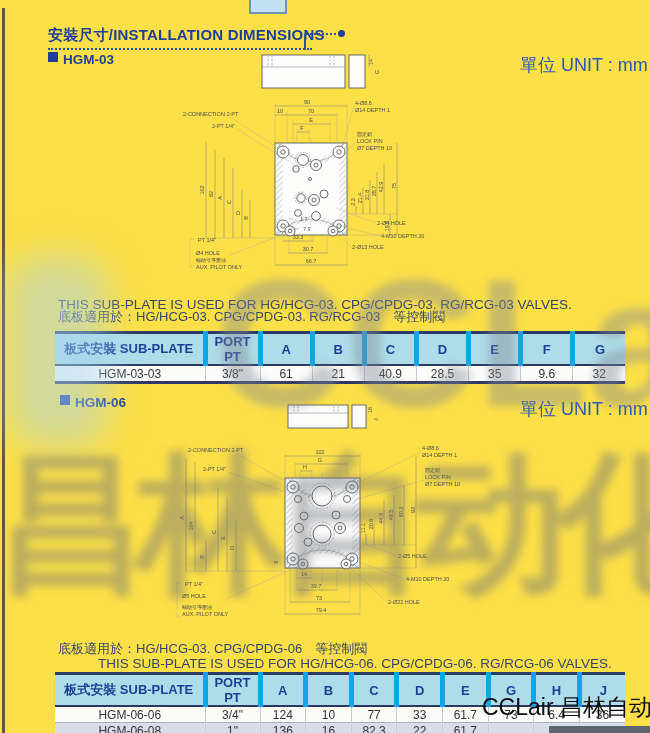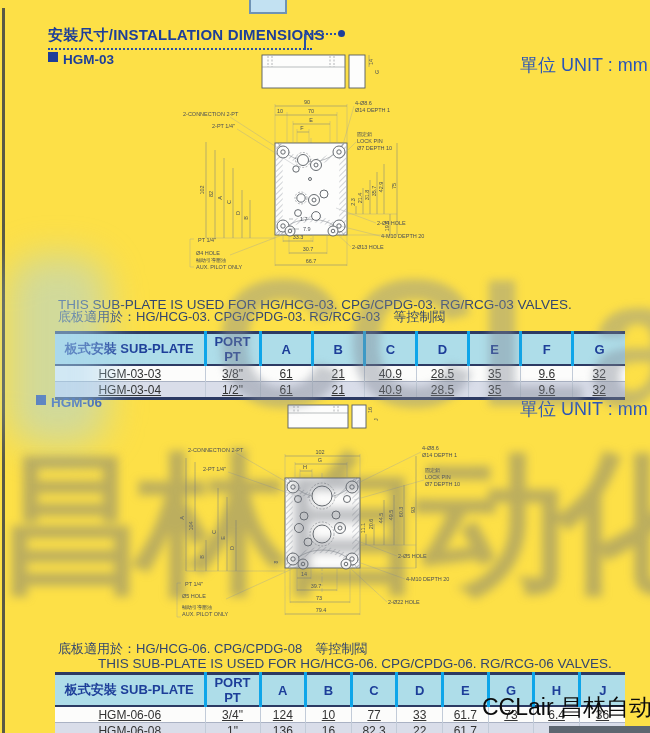--- a/index.html
+++ b/index.html
@@ -21,24 +21,24 @@
   .sec-head{font-size:13.5px;font-weight:bold;color:#1d3e99;display:flex;align-items:flex-start;gap:5px;}
   .sq{width:10px;height:10px;background:#1d3e99;display:inline-block;}
   .unit{font-size:18px;color:#2a55b8;}
   
   .note-zh{font-size:13px;color:#33466e;}
   .note-en{font-size:13.5px;color:#33466e;}
   
   table.dim-table{border-collapse:collapse;table-layout:fixed;width:570px;
     border-top:3px solid #2c3a63;border-bottom:3px solid #2c3a63;background:#fdfdfd;}
   table.dim-table th{background:#aedde9;color:#1d3e99;font-size:13px;font-weight:bold;
-    height:19px;border-bottom:2px solid #2c3a63;border-left:3px solid #0ea5e9;padding:0;}
+    height:19px;border-bottom:2px solid #2c3a63;border-left:5px solid #0ea5e9;padding:0;}
   table.dim-table th:first-child{border-left:none;}
   table.dim-table td{font-size:12px;color:#333;text-align:center;height:15px;
-    border-left:1px solid #c2cbd8;border-top:1px solid #aab2c4;padding:0;text-decoration:underline;}
+    border-left:1px solid #c2cbd8;border-top:1px solid #aab2c4;padding:0;}
   table.dim-table td:first-child{border-left:none;}
   table.dim-table tr.r1 td{border-top:none;background:#fcfcfb;}
   table.dim-table tr.r2 td{background:#d9dde9;}
   
   svg text{font-family:"Liberation Sans",sans-serif;}
   .dt{font-size:5.5px;fill:#4a4f55;}
   .dtz{font-size:5px;fill:#4a4f55;}
   .thin{stroke:#777c82;stroke-width:.5;fill:none;}
   .xln{stroke:#9aa0a6;stroke-width:.35;fill:none;}
   .shape{stroke:#565b61;stroke-width:.9;fill:#fdfdfc;}
@@ -269,35 +269,24 @@
       <td>HGM-03-03</td>
       <td>3/8"</td>
       <td>61</td>
       <td>21</td>
       <td>40.9</td>
       <td>28.5</td>
       <td>35</td>
       <td>9.6</td>
       <td>32</td>
     </tr>
-    <tr class="r2">
-      <td>HGM-03-04</td>
-      <td>1/2"</td>
-      <td>61</td>
-      <td>21</td>
-      <td>40.9</td>
-      <td>28.5</td>
-      <td>35</td>
-      <td>9.6</td>
-      <td>32</td>
-    </tr>
   </tbody>
     </table>
 
-  <div class="abs sec-head" style="left:36px;top:395px;">
+  <div class="abs sec-head" style="left:60px;top:395px;">
     <span class="sq"></span>
     <span>HGM-06</span>
   </div>
   <div class="abs unit" style="left:520px;top:397px;">單位 UNIT : mm</div>
 
   <svg class="abs" style="left:150px;top:400px;" width="340" height="225" viewBox="0 0 340 225">
 
     <g>
       <rect class="shape" x="138" y="5" width="60" height="23"></rect>
       <line class="thin" x1="138" y1="13" x2="198" y2="13"></line>
@@ -436,21 +425,21 @@
       <text class="dt" x="238" y="204">2-Ø22 HOLE</text>
       <path class="xln" d="M31,183 h-4 v34 h4"></path>
       <line class="xln" x1="76" y1="199" x2="153" y2="164"></line>
       <text class="dt" x="35" y="186">PT 1/4"</text>
       <text class="dt" x="32" y="198">Ø5 HOLE</text>
       <text class="dtz" x="32" y="209">輔助引導壓油</text>
       <text class="dt" x="32" y="216">AUX. PILOT ONLY</text>
     </g>
   </svg>
 
-  <div class="abs note-zh" style="left:58px;top:640px;">底板適用於：HG/HCG-06. CPG/CPDG-08　等控制閥</div>
+  <div class="abs note-zh" style="left:58px;top:640px;">底板適用於：HG/HCG-03. CPG/CPDG-06　等控制閥</div>
   <div class="abs note-en" style="left:58px;top:656px;margin-left:40px;">THIS SUB-PLATE IS USED FOR HG/HCG-06. CPG/CPDG-06. RG/RCG-06 VALVES.</div>
 
   <table class="abs dim-table" style="left:55px;top:672px;">
     <colgroup>
         <col style="width:150px">
         <col style="width:55px">
         <col>
         <col>
         <col>
         <col>

